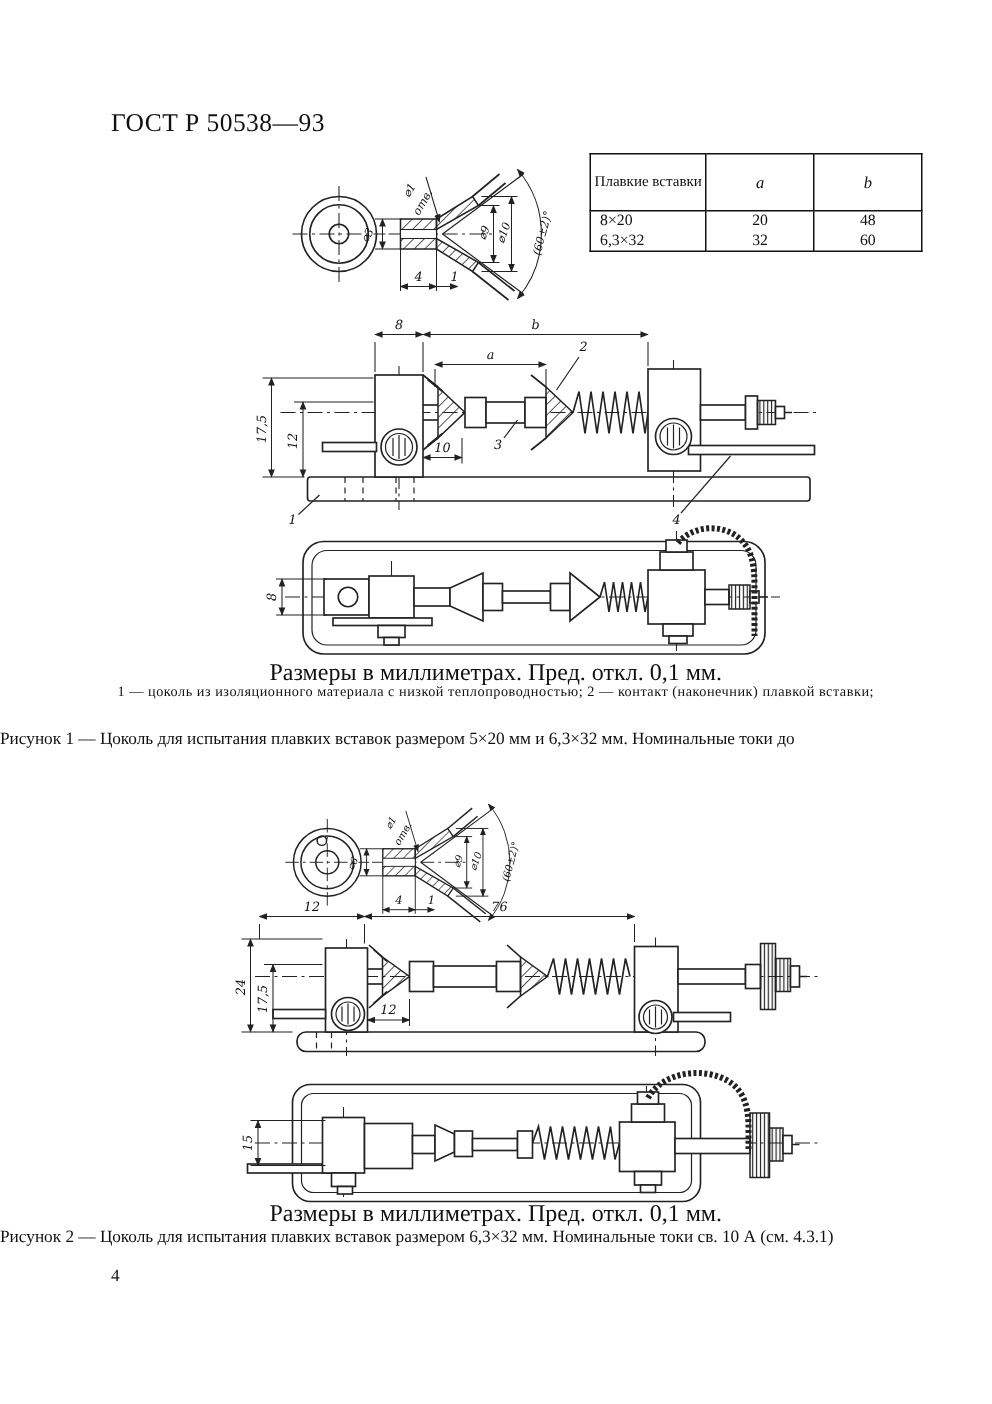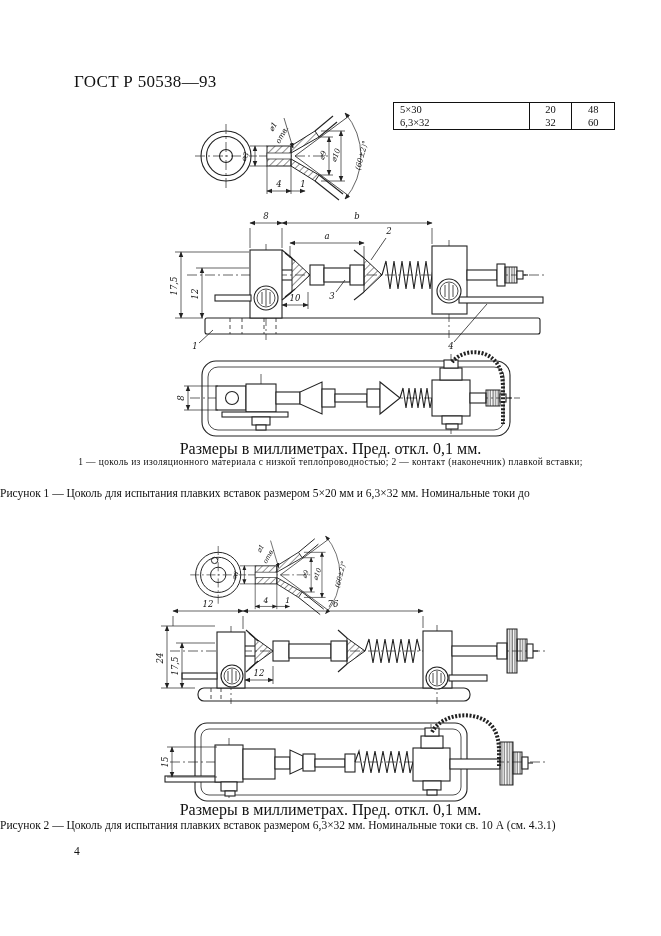--- a/index.html
+++ b/index.html
@@ -99,23 +99,28 @@
       <line class="dim" x1="104" y1="74" x2="104" y2="102"></line>
       <line class="dim" x1="80" y1="99" x2="104" y2="99" marker-start="url(#ar)" marker-end="url(#ar)"></line>
       <text x="92" y="95">4</text>
       <line class="dim" x1="104" y1="99" x2="118" y2="99" marker-end="url(#ar)"></line>
       <text x="116" y="95">1</text>
     </g>
   </svg>
 
   <table id="gtab">
     <tbody>
+        <tr>
+      <td class="hcell" style="width:77px">Плавкие вставки</td>
+      <td class="hcell ab" style="width:72px">a</td>
+      <td class="hcell ab" style="width:72px">b</td>
+    </tr>
     <tr>
       <td class="dcell szcol">
-        <div>5×30</div>
+        <div>8×20</div>
         <div>6,3×32</div>
       </td>
       <td class="dcell ncol">
         <div>20</div>
         <div>32</div>
       </td>
       <td class="dcell ncol">
         <div>48</div>
         <div>60</div>
       </td>

